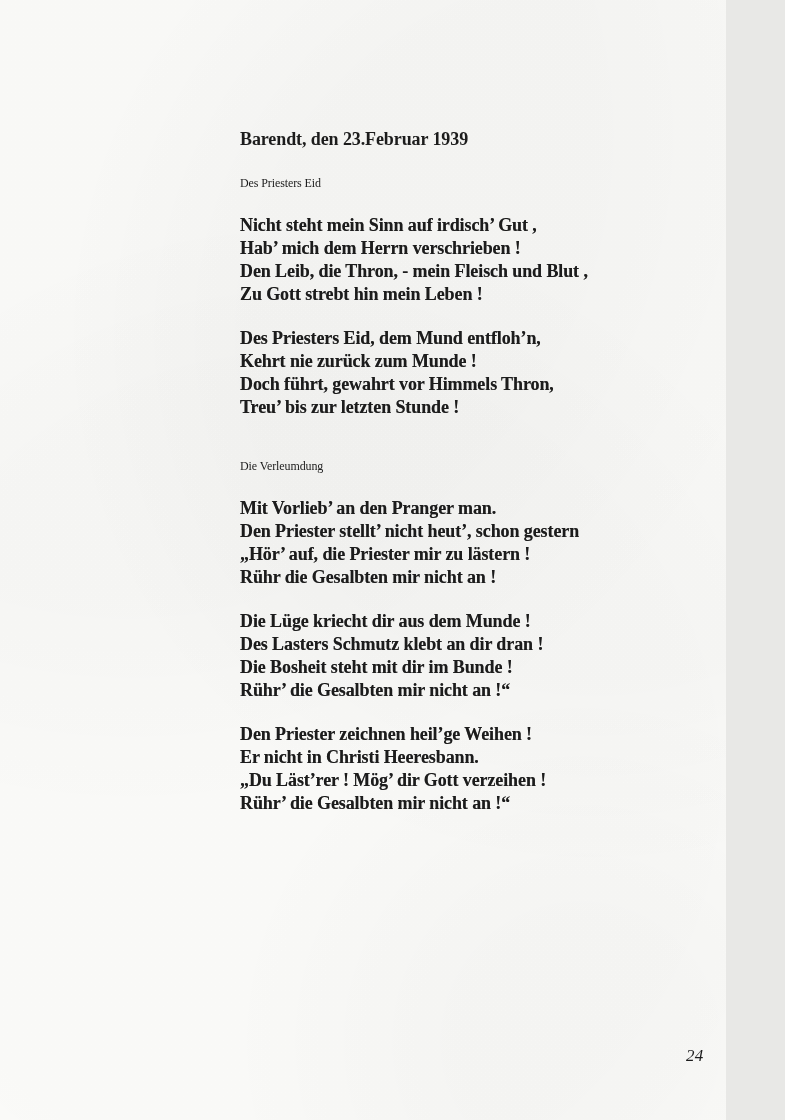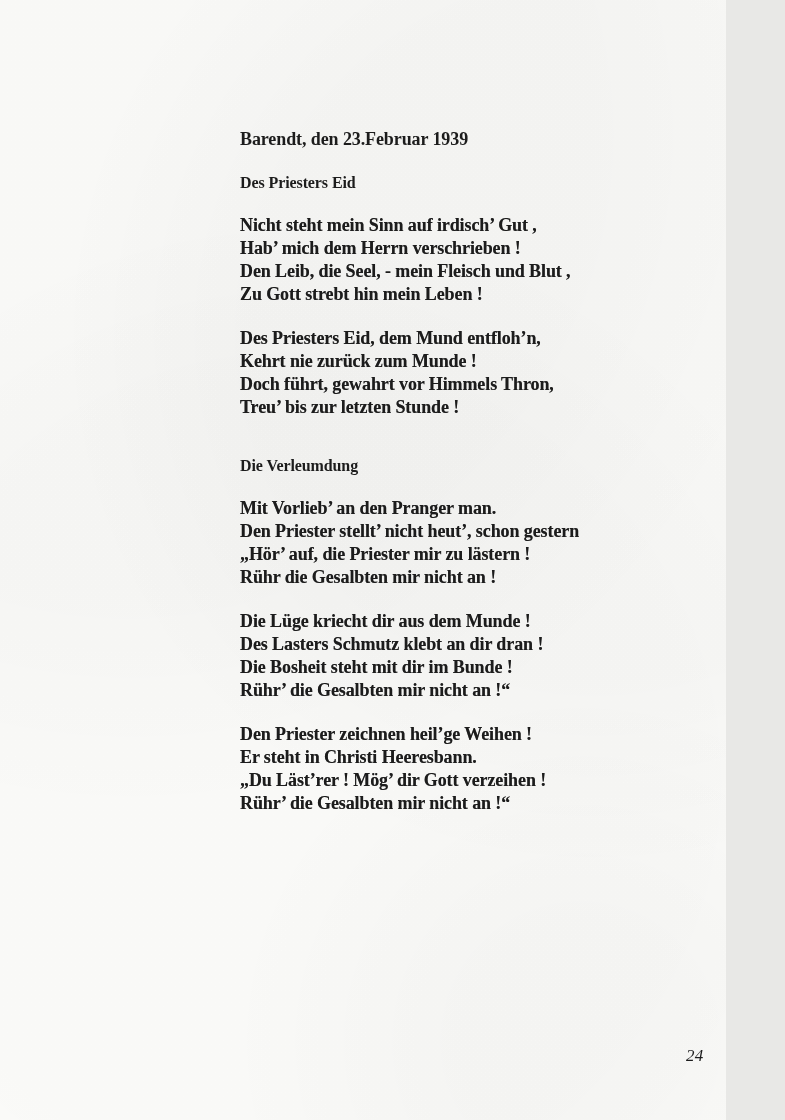--- a/index.html
+++ b/index.html
@@ -29,22 +29,22 @@
     width: 420px;
   }
   .dateline {
     font-size: 18px;
     font-weight: bold;
     line-height: 22px;
     margin: 0 0 22px 0;
     letter-spacing: -0.1px;
   }
   .poem-title {
-    font-size: 16px;
-    font-weight: bold;
+    font-size: 12px;
+    font-weight: normal;
     line-height: 22px;
     margin: 4px 0 20px 0;
     letter-spacing: -0.1px;
   }
   .poem-title.second {
     margin-top: 36px;
   }
   .stanza {
     margin: 0 0 21px 0;
   }
@@ -72,21 +72,21 @@
   <div class="content">
 
     <div class="dateline">Barendt, den 23.Februar 1939</div>
 
     <div>
       <div class="poem-title">Des Priesters Eid</div>
 
       <div class="stanza">
         <div class="line">Nicht steht mein Sinn auf irdisch’ Gut ,</div>
         <div class="line">Hab’ mich dem Herrn verschrieben !</div>
-        <div class="line">Den Leib, die Seel, - mein Fleisch und Blut ,</div>
+        <div class="line">Den Leib, die Thron, - mein Fleisch und Blut ,</div>
         <div class="line">Zu Gott strebt hin mein Leben !</div>
       </div>
 
       <div class="stanza">
         <div class="line">Des Priesters Eid, dem Mund entfloh’n,</div>
         <div class="line">Kehrt nie zurück zum Munde !</div>
         <div class="line">Doch führt, gewahrt vor Himmels Thron,</div>
         <div class="line">Treu’ bis zur letzten Stunde !</div>
       </div>
     </div>
@@ -103,21 +103,21 @@
 
       <div class="stanza">
         <div class="line">Die Lüge kriecht dir aus dem Munde !</div>
         <div class="line">Des Lasters Schmutz klebt an dir dran !</div>
         <div class="line">Die Bosheit steht mit dir im Bunde !</div>
         <div class="line">Rühr’ die Gesalbten mir nicht an !“</div>
       </div>
 
       <div class="stanza">
         <div class="line">Den Priester zeichnen heil’ge Weihen !</div>
-        <div class="line">Er steht in Christi Heeresbann.</div>
+        <div class="line">Er nicht in Christi Heeresbann.</div>
         <div class="line">„Du Läst’rer ! Mög’ dir Gott verzeihen !</div>
         <div class="line">Rühr’ die Gesalbten mir nicht an !“</div>
       </div>
     </div>
 
   </div>
 
   <div class="page-number">24</div>
 </div>
 

